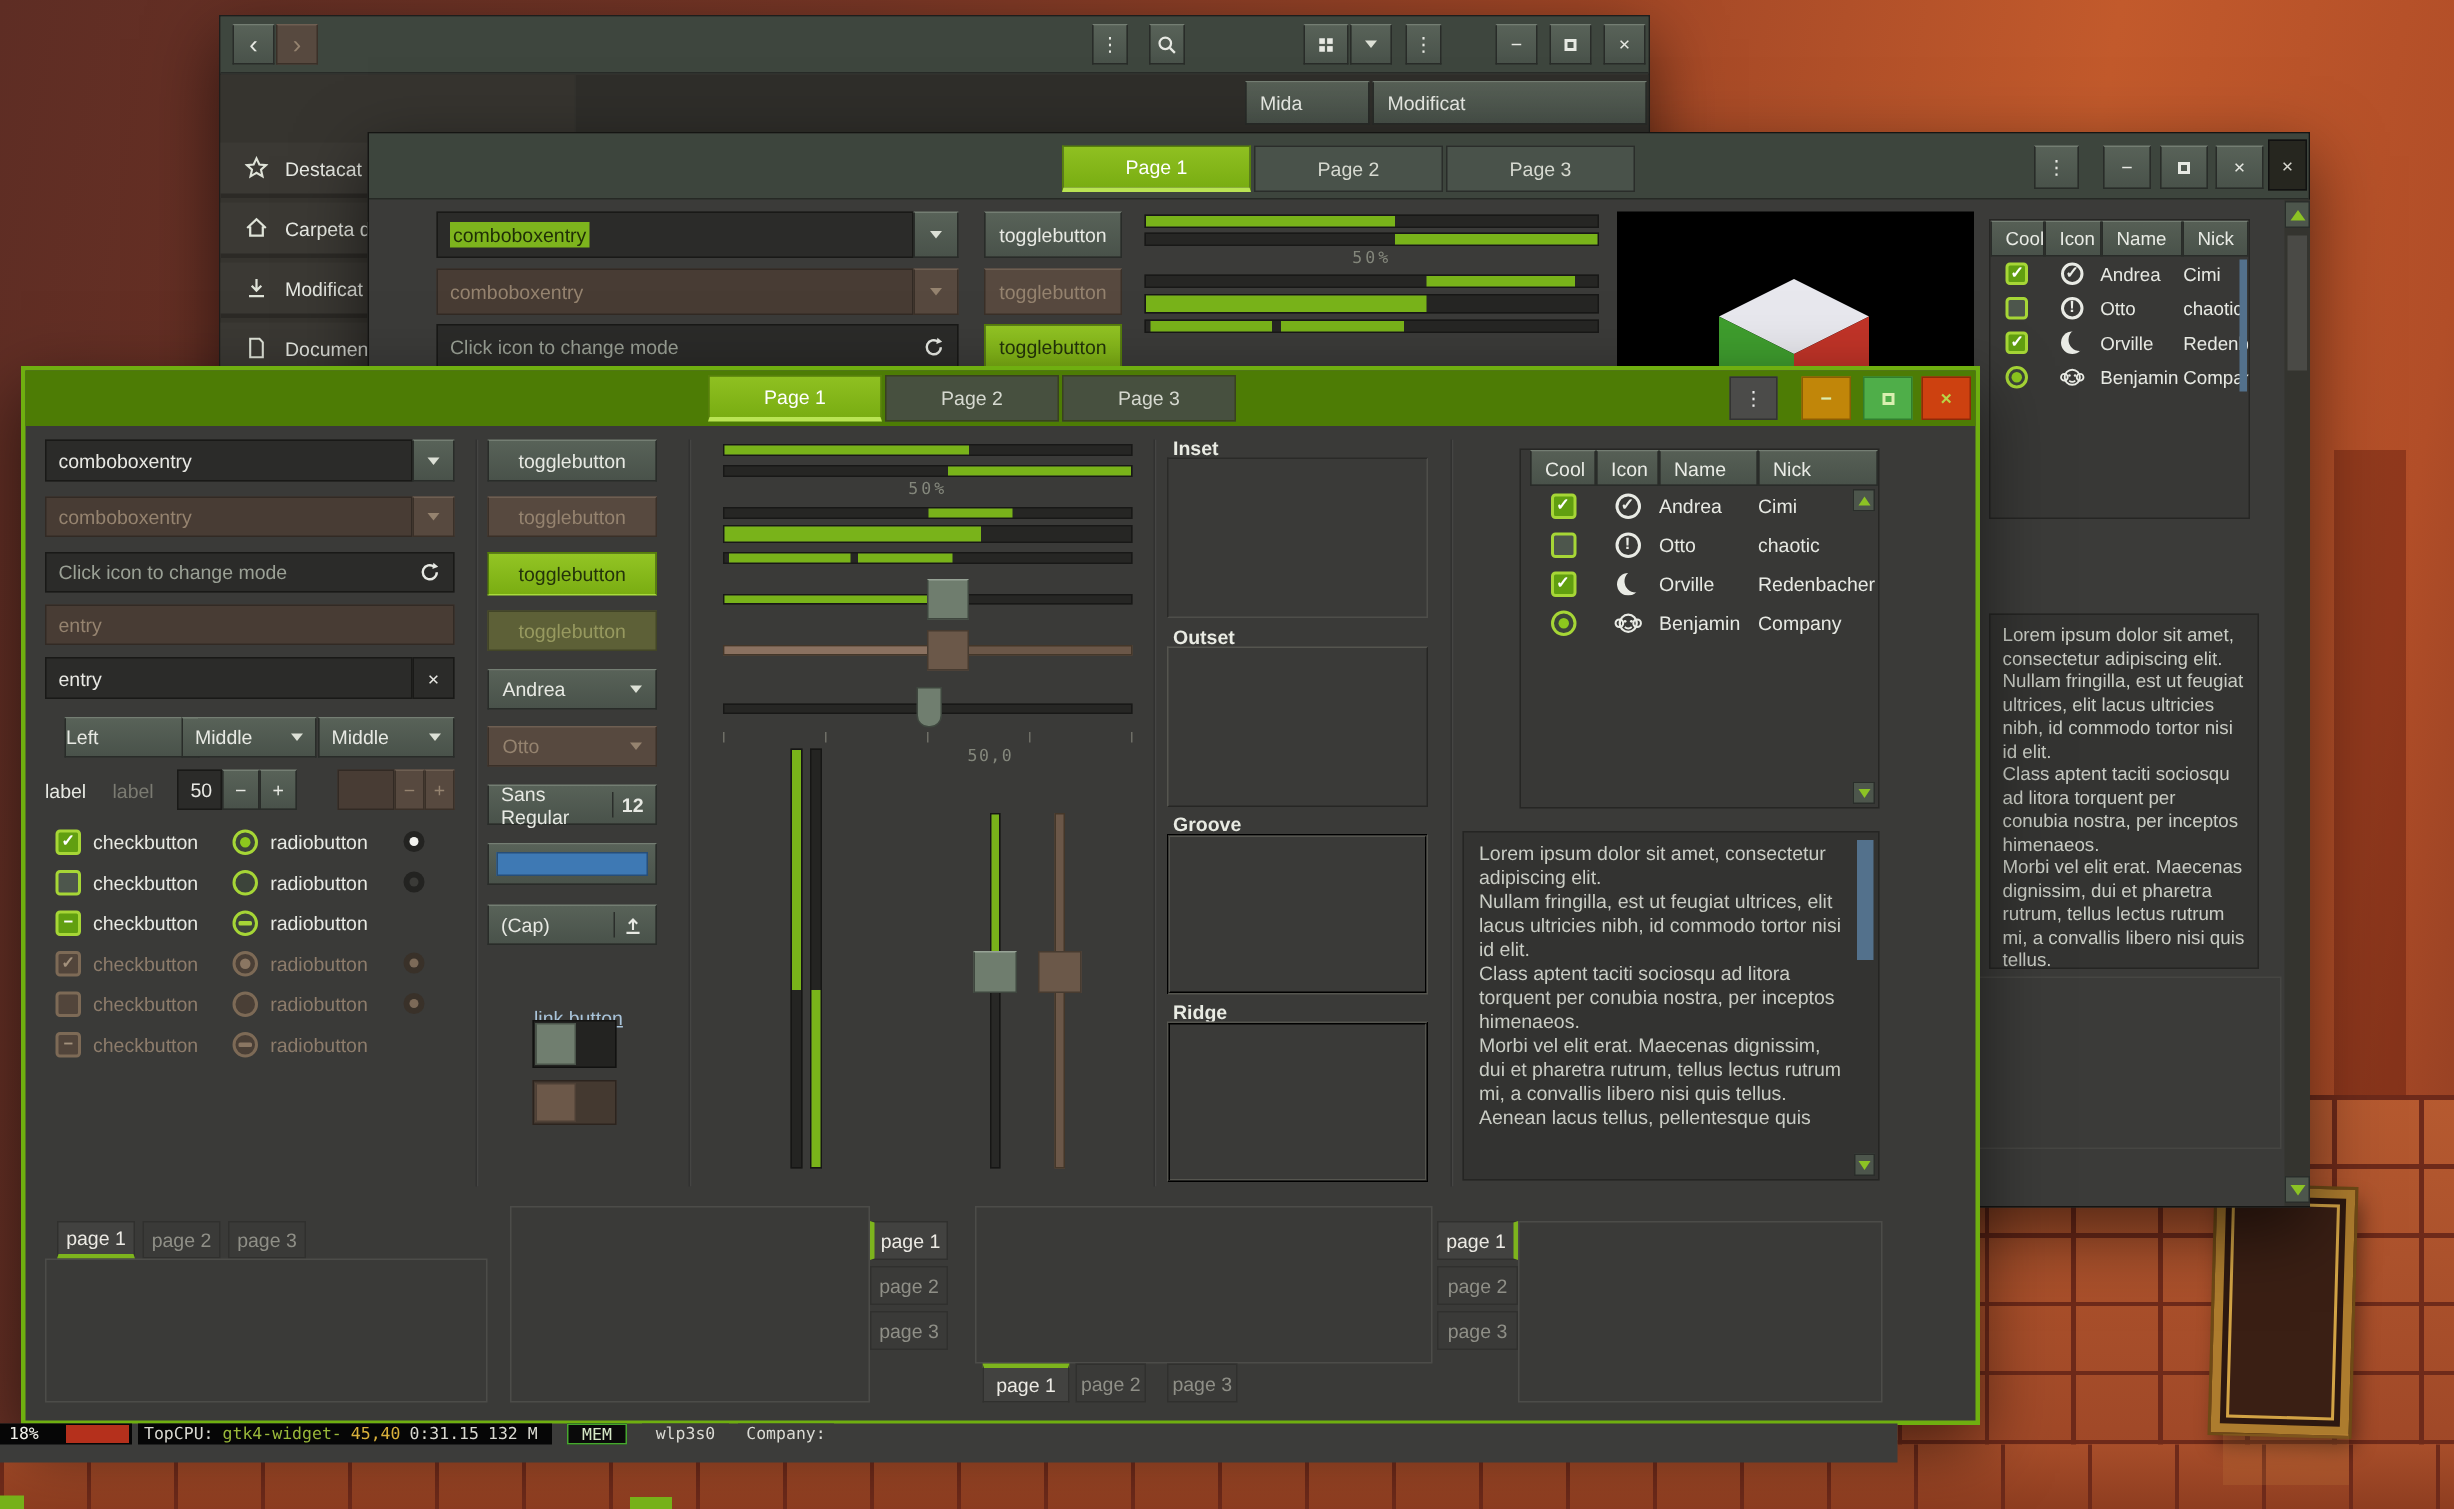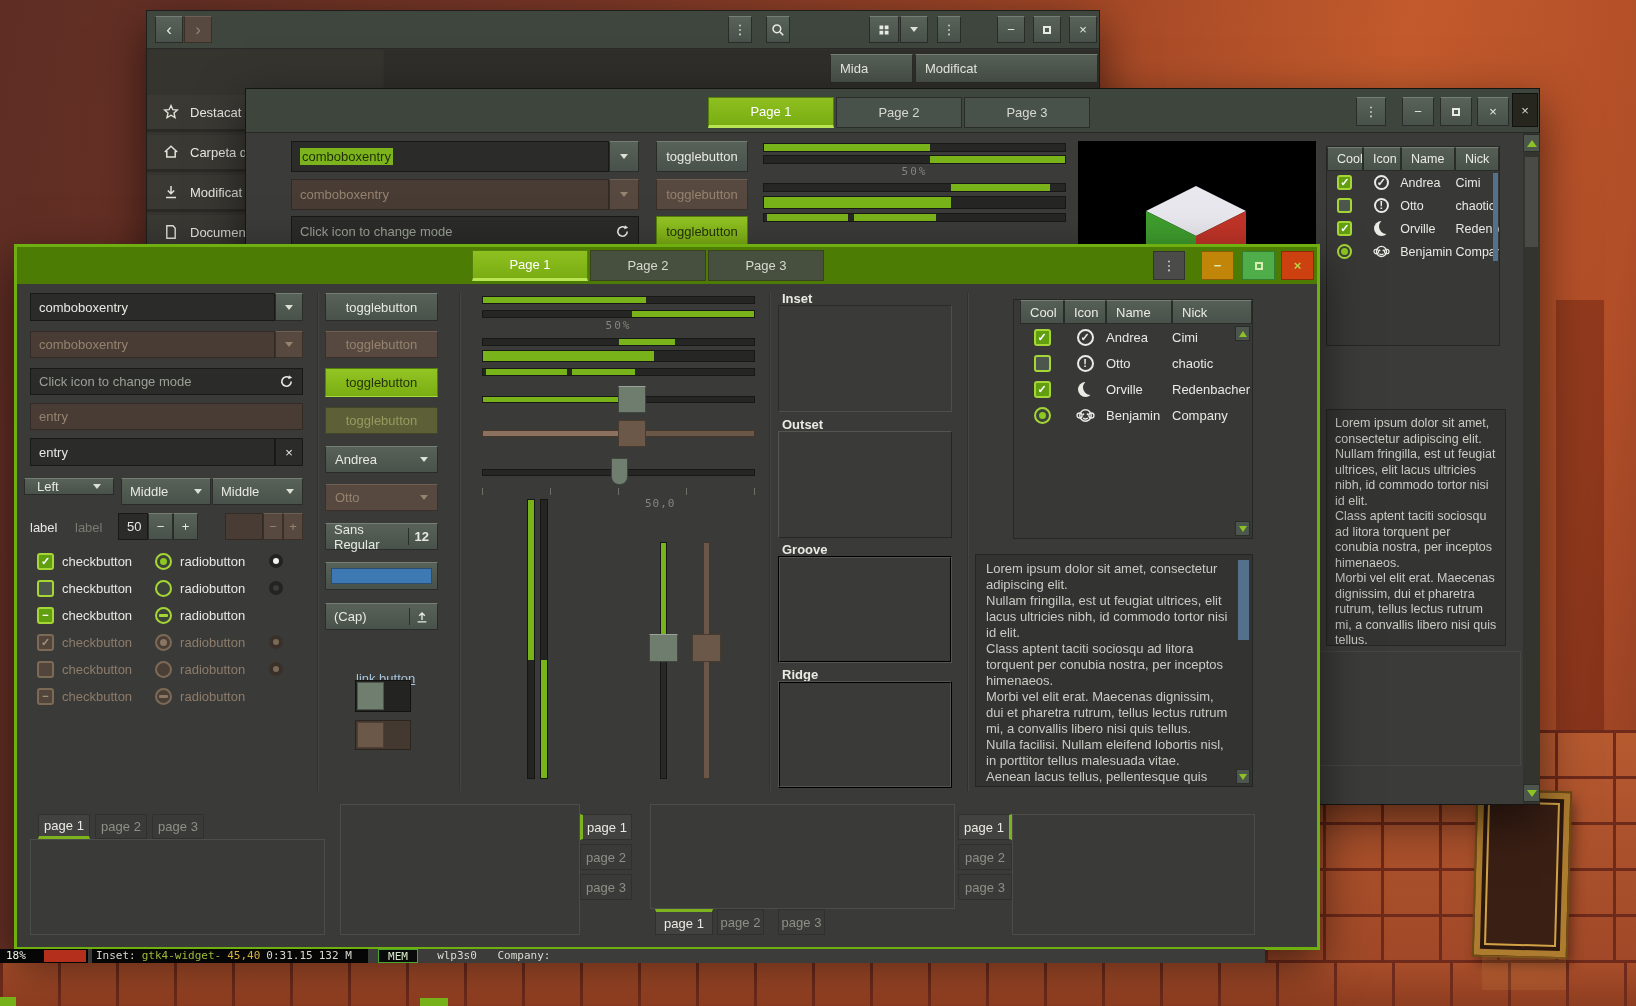--- a/index.html
+++ b/index.html
@@ -410,21 +410,21 @@
       <span>entry</span>
     </div>
 
   <div class="entry a" style="left:13px;top:191px;width:245px;height:28px">
       <span>entry</span>
     </div>
   <div class="entry a" style="left:258px;top:191px;width:28px;height:28px;justify-content:center">
       <span>×</span>
     </div>
 
-  <div class="btn a" style="left:7px;top:231px;width:90px;height:17px;justify-content:space-between;padding:0 12px">
+  <div class="btn a" style="left:26px;top:231px;width:90px;height:27px;justify-content:space-between;padding:0 0">
       <span>Left</span>
       <span class="caret"></span>
     </div>
   <div class="btn a" style="left:104px;top:231px;width:90px;height:27px;justify-content:space-between;padding:0 8px">
       <span>Middle</span>
       <span class="caret"></span>
     </div>
   <div class="btn a" style="left:195px;top:231px;width:91px;height:27px;justify-content:space-between;padding:0 8px">
       <span>Middle</span>
       <span class="caret"></span>
@@ -695,21 +695,20 @@
     <div class="scrollbtn" style="right:2px;bottom:2px;width:15px;height:15px">
         <span class="tri-dn" style="border-top-width:6px;border-left-width:4px;border-right-width:4px"></span>
       </div>
   </div>
 
   <div class="a" style="left:958px;top:307px;width:278px;height:233px;background:#333331;border:1px solid #252523;color:#c9ccc4;padding:6px 20px 6px 10px;overflow:hidden;line-height:16px">
     <p>Lorem ipsum dolor sit amet, consectetur adipiscing elit.</p>
     <p>Nullam fringilla, est ut feugiat ultrices, elit lacus ultricies nibh, id commodo tortor nisi id elit.</p>
     <p>Class aptent taciti sociosqu ad litora torquent per conubia nostra, per inceptos himenaeos.</p>
     <p>Morbi vel elit erat. Maecenas dignissim, dui et pharetra rutrum, tellus lectus rutrum mi, a convallis libero nisi quis tellus.</p>
-    <p>Nulla facilisi. Nullam eleifend lobortis nisl, in porttitor tellus malesuada vitae.</p>
     <p>Aenean lacus tellus, pellentesque quis</p>
     <div class="a" style="right:3px;top:5px;width:11px;height:80px;background:#53718c"></div>
     <div class="scrollbtn" style="right:2px;bottom:2px;width:14px;height:15px">
         <span class="tri-dn" style="border-top-width:6px;border-left-width:4px;border-right-width:4px"></span>
       </div>
   </div>
 
   <div class="ntab act a" style="left:21px;top:567px;width:52px;height:25px;border-bottom:3px solid #7db41d">
       <span>page 1</span>
     </div>
@@ -748,27 +747,27 @@
     </div>
   <div class="ntab a" style="left:941px;top:597px;width:54px;height:26px">
       <span>page 2</span>
     </div>
   <div class="ntab a" style="left:941px;top:627px;width:54px;height:26px">
       <span>page 3</span>
     </div>
   <div class="a frame" style="left:995px;top:567px;width:243px;height:121px;border-color:#4c4c49"></div>
 </div>
 
-<div class="a mono" style="left:0;top:949px;width:1265px;height:14px;background:#3c3c3a;font-size:11px;line-height:14px">
+<div class="a mono" style="left:0;top:949px;width:1265px;height:26px;background:#3c3c3a;font-size:11px;line-height:14px">
   <div class="a" style="left:0;top:0;width:88px;height:14px;background:#060606">
     <span class="a" style="left:6px;color:#f0f0ea">18%</span>
     <span class="a" style="left:44px;top:1px;width:42px;height:12px;background:#b5301c"></span>
   </div>
   <div class="a flex" style="left:92px;top:0;width:276px;height:14px;background:#060606;gap:6px;padding-left:4px">
-    <span style="color:#d8d8d0">Inset:</span>
+    <span style="color:#d8d8d0">TopCPU:</span>
     <span style="color:#9ab83a">gtk4-widget-</span>
     <span style="color:#d9b13b">45,40</span>
     <span style="color:#d8d8d0">0:31.15</span>
     <span style="color:#d8d8d0">132 M</span>
   </div>
   <div class="a" style="left:378px;top:0;width:40px;height:14px;background:#0a0a0a;border:1px solid #46a82e;text-align:center"><span style="color:#d6e8c6">MEM</span></div>
   <div class="a" style="left:428px;top:0;width:58px;height:14px;background:#3c3c3a;text-align:center"><span style="color:#dadad4">wlp3s0</span></div>
   <div class="a" style="left:492px;top:0;width:64px;height:14px;background:#3c3c3a;text-align:center"><span style="color:#dadad4">Company:</span></div>
 </div>
 

